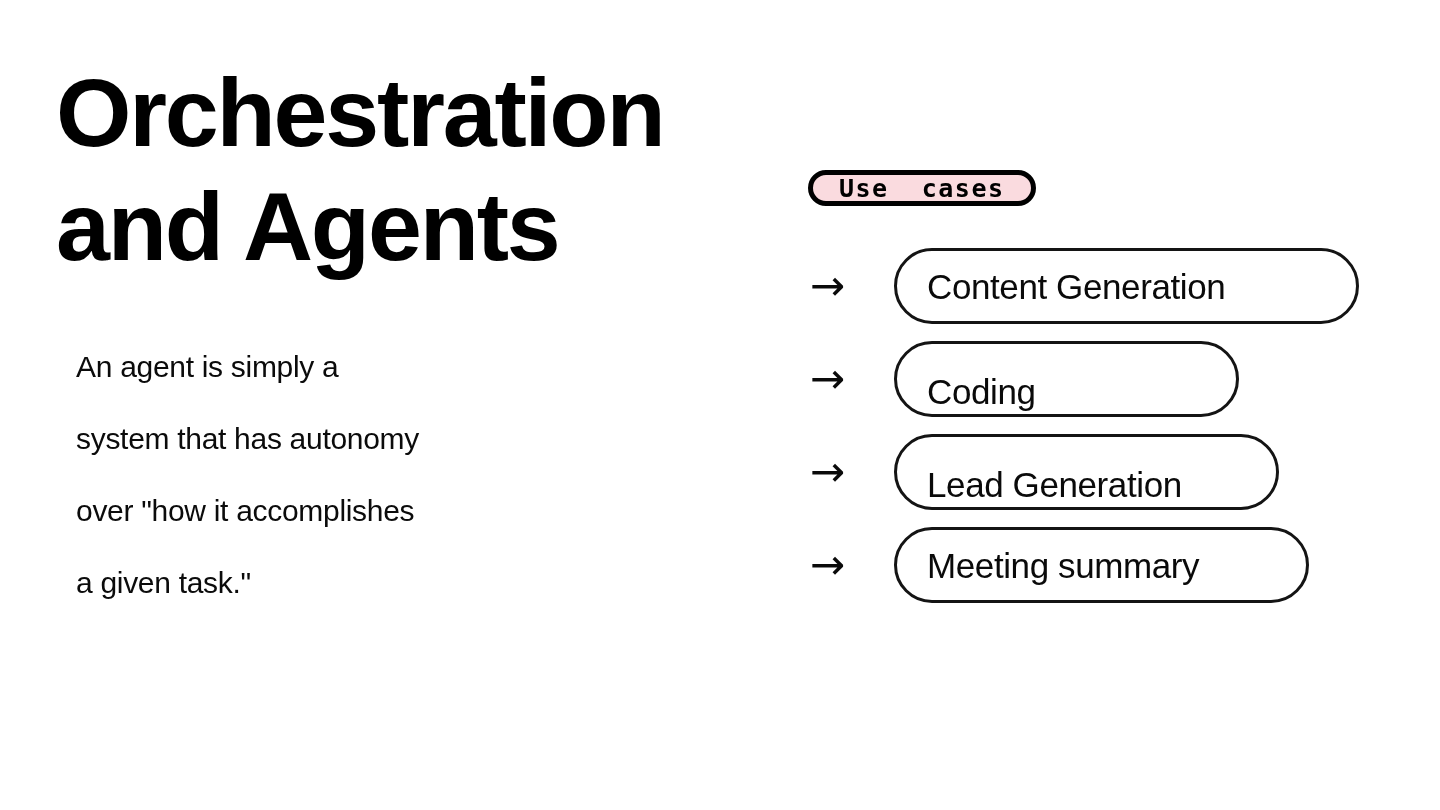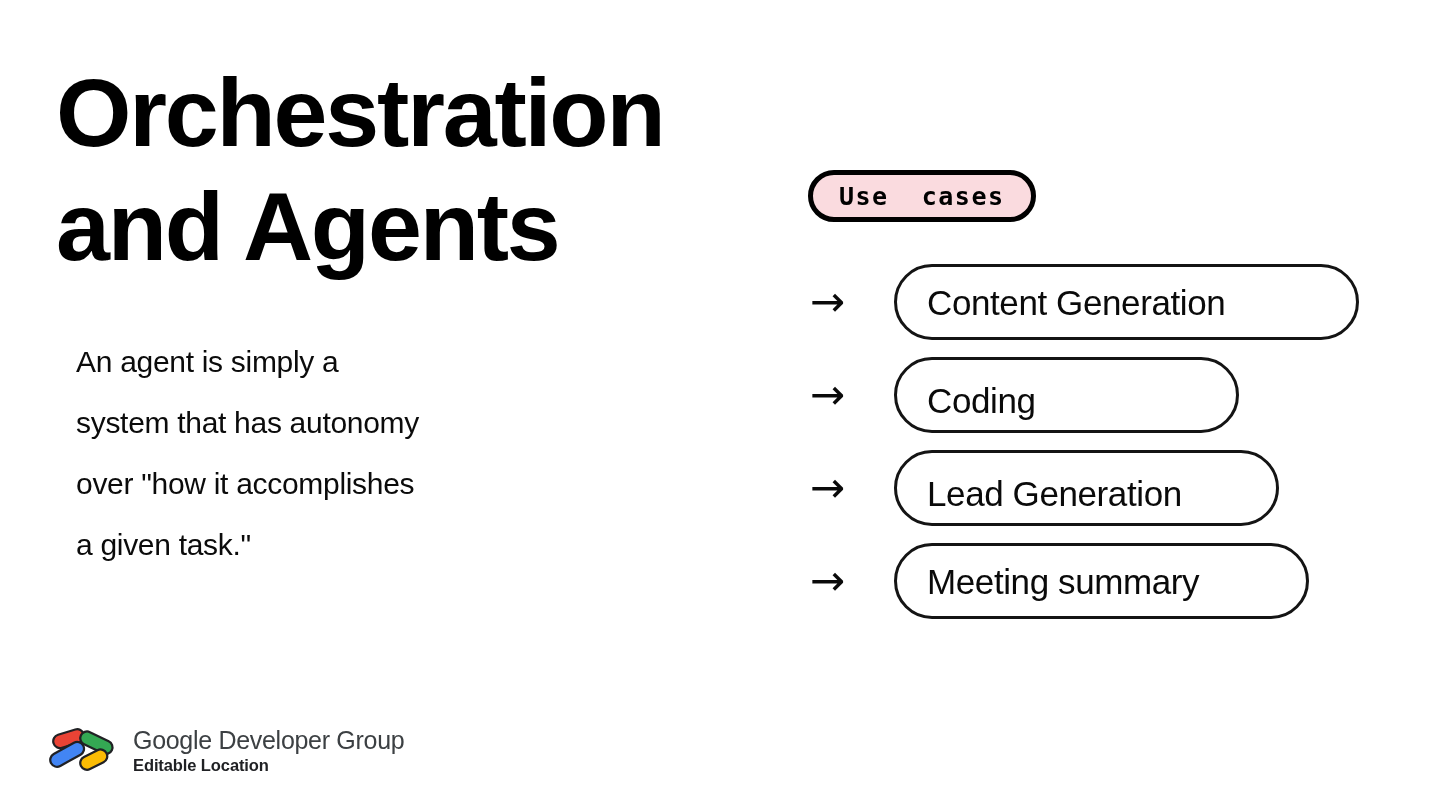--- a/index.html
+++ b/index.html
@@ -42,40 +42,40 @@
 
   #slide-body {
     margin: 0;
     position: absolute;
     left: 20px;
     top: 275px;
     width: 490px;
     font-family: "Liberation Sans", sans-serif;
     font-weight: 400;
     font-size: 30px;
-    line-height: 61px;
+    line-height: 72px;
     letter-spacing: -0.3px;
     color: #0b0b0b;
     white-space: pre-line;
   }
 
   
   #right-col {
     position: absolute;
     left: 808px;
     top: 170px;
     width: 600px;
   }
 
   
   #use-cases-badge {
     display: inline-flex;
     align-items: center;
     justify-content: center;
-    height: 52px;
+    height: 36px;
     padding: 0 26px;
     border: 5px solid #000000;
     border-radius: 40px;
     background: #FADBDF;
     box-sizing: border-box;
   }
   #use-cases-badge .badge-label {
     font-family: "DejaVu Sans Mono", "Liberation Mono", monospace;
     font-weight: 700;
     font-size: 25px;
@@ -103,21 +103,21 @@
     color: #0a0a0a;
     text-align: left;
     padding-left: 2px;
     box-sizing: border-box;
   }
   .use-case-pill {
     box-sizing: border-box;
     height: 76px;
     display: flex;
     align-items: center;
-    padding: 12px 30px;
+    padding: 5px 30px;
     border: 3px solid #141414;
     border-radius: 40px;
     background: #ffffff;
   }
   .use-case-pill .pill-label {
     font-family: "Liberation Sans", sans-serif;
     font-weight: 400;
     font-size: 35px;
     letter-spacing: -0.4px;
     color: #0a0a0a;
@@ -214,42 +214,14 @@
       <div class="use-case-row">
         <span class="arrow-icon">→</span>
         <div class="use-case-pill w-meeting">
           <span class="pill-label">Meeting summary</span>
         </div>
       </div>
 
     </div>
   </div>
 
-  <div id="gdg-footer">
-
-    <svg id="gdg-logo-mark" viewBox="0 0 96 64">
-
-      <g stroke="#202124" stroke-width="4" stroke-linecap="round" fill="none">
-        <line x1="16" y1="19" x2="39" y2="12" stroke-width="21"></line>
-      </g>
-      <line x1="16" y1="19" x2="39" y2="12" stroke="#EA4335" stroke-width="15" stroke-linecap="round"></line>
-      <g stroke="#202124" stroke-width="4" stroke-linecap="round" fill="none">
-        <line x1="12" y1="44" x2="39" y2="29" stroke-width="21"></line>
-      </g>
-      <line x1="12" y1="44" x2="39" y2="29" stroke="#4285F4" stroke-width="15" stroke-linecap="round"></line>
-
-      <g stroke="#202124" stroke-width="4" stroke-linecap="round" fill="none">
-        <line x1="52" y1="15" x2="77" y2="27" stroke-width="21"></line>
-      </g>
-      <line x1="52" y1="15" x2="77" y2="27" stroke="#34A853" stroke-width="15" stroke-linecap="round"></line>
-      <g stroke="#202124" stroke-width="4" stroke-linecap="round" fill="none">
-        <line x1="52" y1="48" x2="70" y2="39" stroke-width="21"></line>
-      </g>
-      <line x1="52" y1="48" x2="70" y2="39" stroke="#FBBC04" stroke-width="15" stroke-linecap="round"></line>
-    </svg>
-
-    <div id="gdg-wordmark">
-      <span id="gdg-name">Google Developer Group</span>
-      <span id="gdg-location">Editable Location</span>
-    </div>
-  </div>
 
 </div>
 
 </body></html>

